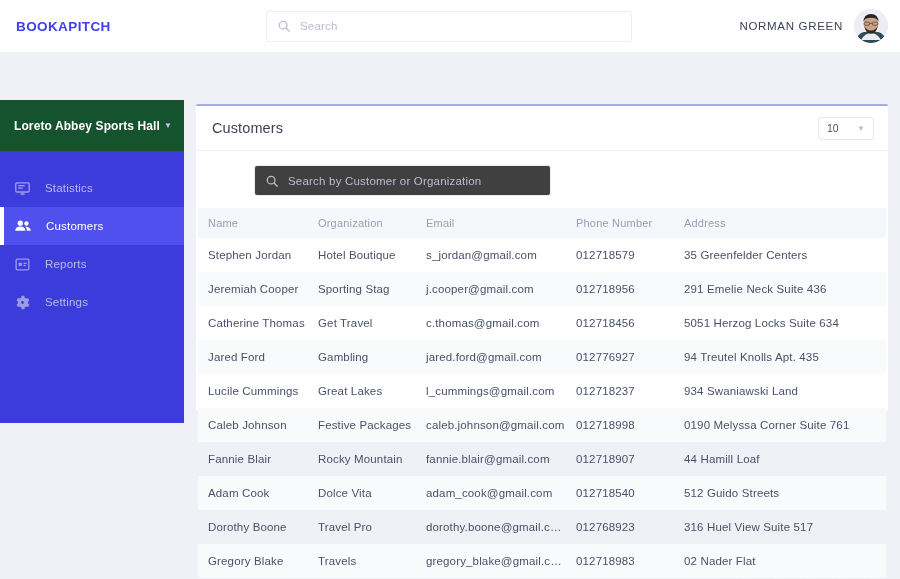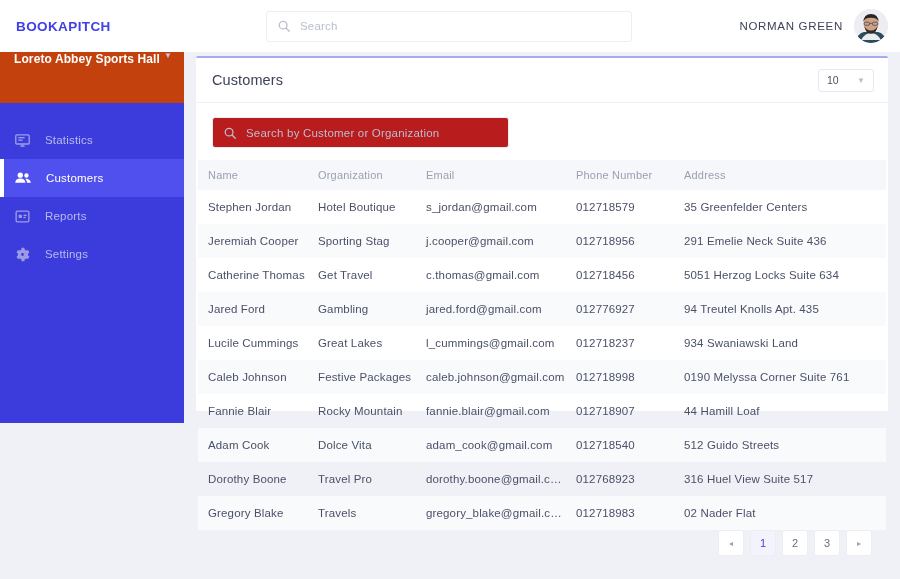--- a/index.html
+++ b/index.html
@@ -16,20 +16,21 @@
     color: #3c4257;
     -webkit-font-smoothing: antialiased;
   }
 
   .app {
     width: 900px;
     height: 423px;
     display: flex;
     flex-direction: column;
     background: #f0f1f7;
+    gap: 48px;
   }
 
   
   .topbar {
     height: 52px;
     min-height: 52px;
     background: #ffffff;
     display: flex;
     align-items: center;
     position: relative;
@@ -104,22 +105,23 @@
     width: 184px;
     min-width: 184px;
     background: #3c3cdc;
     display: flex;
     flex-direction: column;
   }
 
   .sb-head {
     height: 51px;
     min-height: 51px;
-    background: #c2410c;
-    display: flex;
+    background: #14532d;
+    display: flex;
+    align-items: center;
     padding: 0 12px 0 14px;
   }
 
   .sb-head-title {
     font-size: 12px;
     font-weight: bold;
     color: #ffffff;
     letter-spacing: 0.1px;
   }
 
@@ -210,21 +212,22 @@
 
   .tbl-search {
     width: 297px;
     height: 31px;
     border: 1px solid #ececf3;
     border-radius: 3px;
     display: flex;
     align-items: center;
     padding: 0 10px;
     gap: 9px;
-    background: #b91c1c;
+    background: #404040;
+    margin-left: 42px;
   }
   .tbl-search .ph {
     font-size: 11.5px;
     color: #b9bed0;
     letter-spacing: 0.2px;
   }
 
   
   .tbl-wrap { padding: 0 2px; }
 

